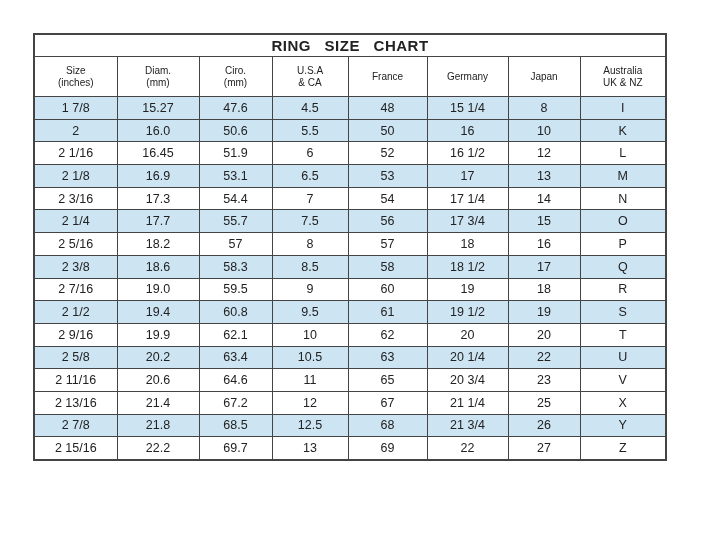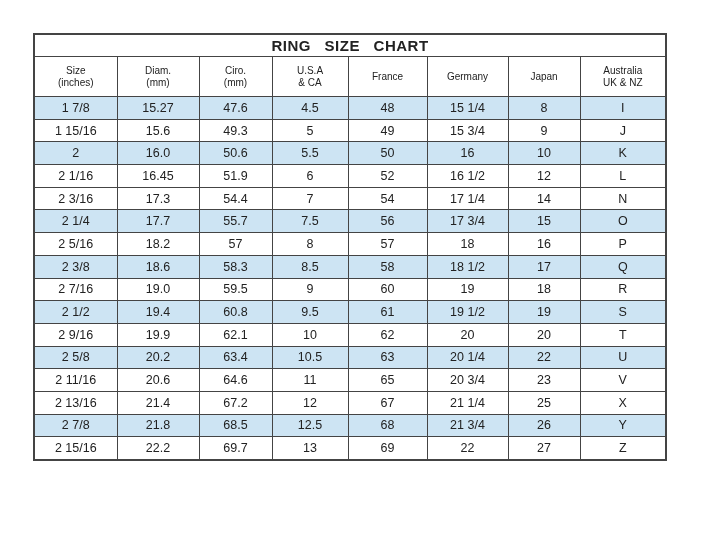--- a/index.html
+++ b/index.html
@@ -92,50 +92,50 @@
         <tr class="hl">
           <td>1 7/8</td>
           <td>15.27</td>
           <td>47.6</td>
           <td>4.5</td>
           <td>48</td>
           <td>15 1/4</td>
           <td>8</td>
           <td>I</td>
         </tr>
-        <tr>
-          <td>1 15/16</td>
-          <td>15.6</td>
-          <td>49.3</td>
-          <td>5</td>
-          <td>49</td>
-          <td>15 3/4</td>
-          <td>9</td>
-          <td>J</td>
-        </tr>
         <tr class="hl">
           <td>2</td>
           <td>16.0</td>
           <td>50.6</td>
           <td>5.5</td>
           <td>50</td>
           <td>16</td>
           <td>10</td>
           <td>K</td>
         </tr>
         <tr>
           <td>2 1/16</td>
           <td>16.45</td>
           <td>51.9</td>
           <td>6</td>
           <td>52</td>
           <td>16 1/2</td>
           <td>12</td>
           <td>L</td>
         </tr>
+        <tr class="hl">
+          <td>2 1/8</td>
+          <td>16.9</td>
+          <td>53.1</td>
+          <td>6.5</td>
+          <td>53</td>
+          <td>17</td>
+          <td>13</td>
+          <td>M</td>
+        </tr>
         <tr>
           <td>2 3/16</td>
           <td>17.3</td>
           <td>54.4</td>
           <td>7</td>
           <td>54</td>
           <td>17 1/4</td>
           <td>14</td>
           <td>N</td>
         </tr>

